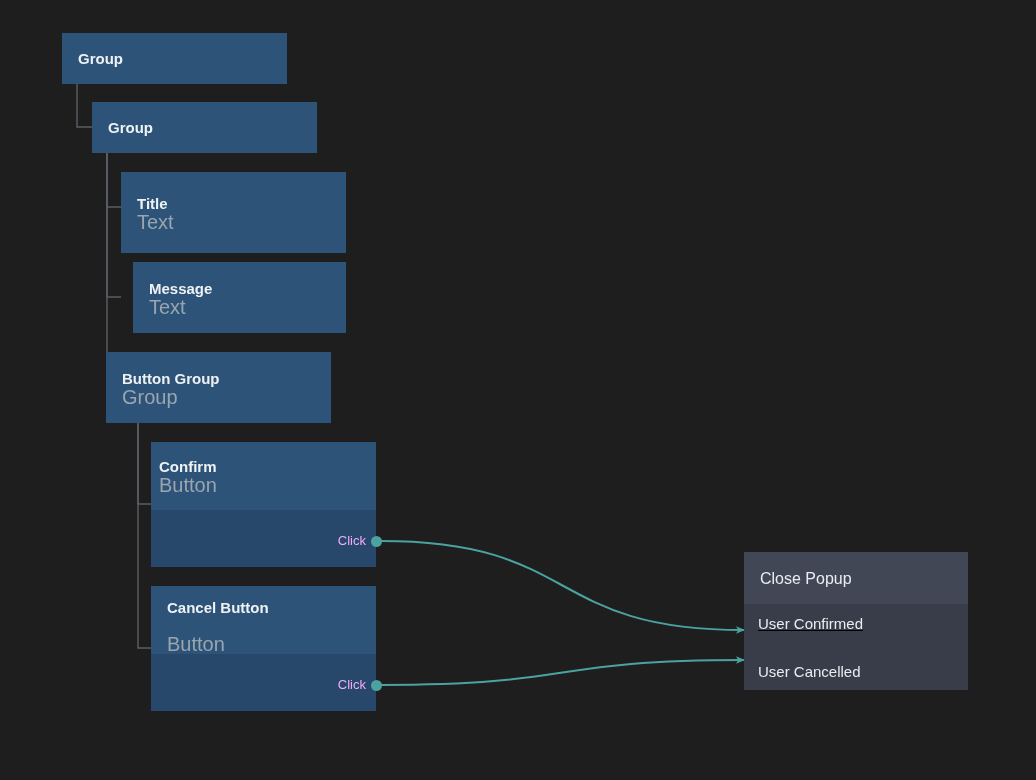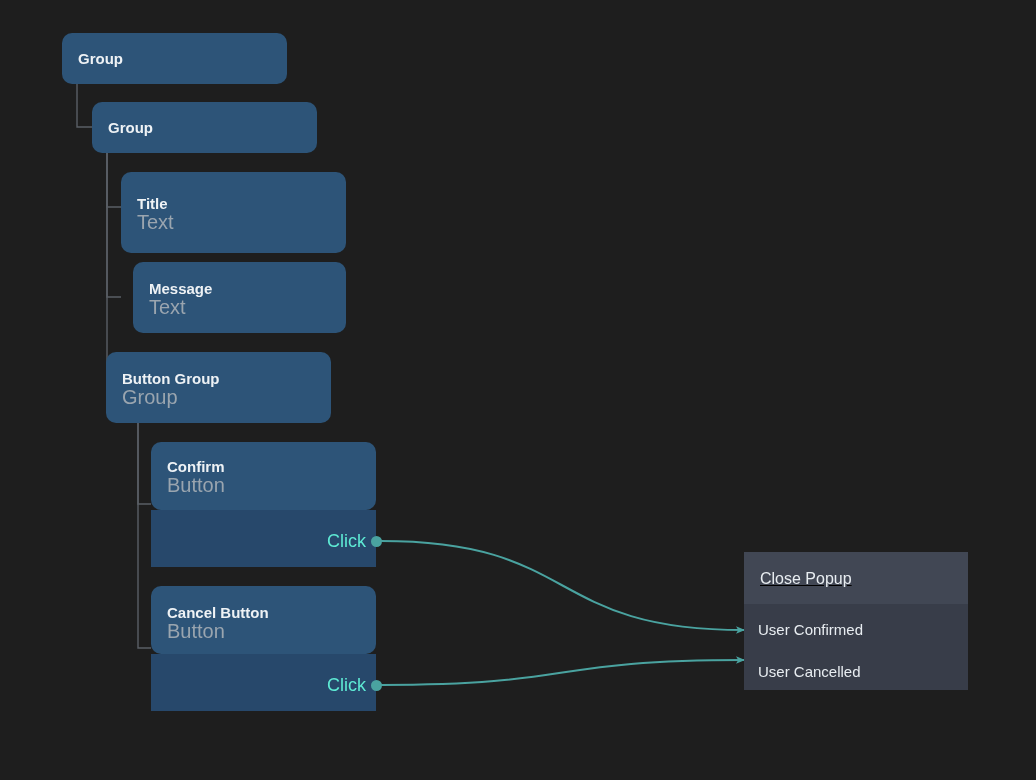--- a/index.html
+++ b/index.html
@@ -61,21 +61,20 @@
   }
   .node-body {
     position: relative;
     box-sizing: border-box;
     width: 100%;
   }
 
   
   .node-blue .node-header {
     background: #2d5478;
-    border-radius: 10px;
   }
   .node-blue .node-body {
     background: #27486b;
   }
 
   
   .node-plain .node-header {
     height: 100%;
     display: flex;
     flex-direction: column;
@@ -89,22 +88,22 @@
     height: 18px;
     display: flex;
     align-items: center;
     white-space: nowrap;
   }
   .port-row.out {
     right: 10px;
     justify-content: flex-end;
   }
   .port-label {
-    color: #5eead4;
-    font-size: 18px;
+    color: #f0abfc;
+    font-size: 13px;
     line-height: 18px;
   }
   .port-dot {
     position: absolute;
     width: 11px;
     height: 11px;
     border-radius: 50%;
     background: #4aa3a0;
   }
 
@@ -185,51 +184,51 @@
           <div class="node-subtitle">Text</div>
         </div>
       </div>
       <div class="node node-blue node-plain" style="left: 106px; top: 352px; width: 225px; height: 71px;">
         <div class="node-header">
           <div class="node-title">Button Group</div>
           <div class="node-subtitle">Group</div>
         </div>
       </div>
       <div class="node node-blue node-ported" style="left: 151px; top: 442px; width: 225px; height: 125px; overflow: visible;">
-        <div class="node-header" style="height: 68px; display: flex; flex-direction: column; justify-content: center; padding: 0px 0px 0px 16px;">
+        <div class="node-header" style="height: 68px; display: flex; flex-direction: column; justify-content: center; padding: 0px 0px 0px 8px;">
           <div class="node-title">Confirm</div>
           <div class="node-subtitle">Button</div>
         </div>
         <div class="node-body" style="height: 57px;">
           <div class="port-row out" style="top: 22px;">
             <span class="port-label">Click</span>
           </div>
           <div class="port-dot" style="left: 219.5px; top: 25.5px;"></div>
         </div>
       </div>
       <div class="node node-blue node-ported" style="left: 151px; top: 586px; width: 225px; height: 125px; overflow: visible;">
-        <div class="node-header" style="height: 68px; display: flex; flex-direction: column; justify-content: center; padding: 4px 0px 0px 16px;">
+        <div class="node-header" style="height: 68px; display: flex; flex-direction: column; justify-content: space-between; padding: 12px 0px 0px 16px;">
           <div class="node-title">Cancel Button</div>
           <div class="node-subtitle">Button</div>
         </div>
         <div class="node-body" style="height: 57px;">
           <div class="port-row out" style="top: 22px;">
             <span class="port-label">Click</span>
           </div>
           <div class="port-dot" style="left: 219.5px; top: 25.5px;"></div>
         </div>
       </div>
     </div>
 
   <div class="node node-slate" id="close-popup-node" style="left: 744px; top: 552px; width: 224px; height: 138px;">
-    <div class="node-header" style="height: 52px; text-decoration: underline;">
+    <div class="node-header" style="height: 52px;">
       <span class="node-title">Close Popup</span>
     </div>
     <div class="node-body" style="height: 86px;">
-      <div class="in-port-row" style="top: 16px;">
+      <div class="in-port-row" style="top: 10px; text-decoration: underline;">
         <span class="port-label">User Confirmed</span>
       </div>
       <div class="in-port-row" style="top: 58px; justify-content: flex-end;">
         <span class="port-label">User Cancelled</span>
       </div>
     </div>
   </div>
 
 </div>
 

